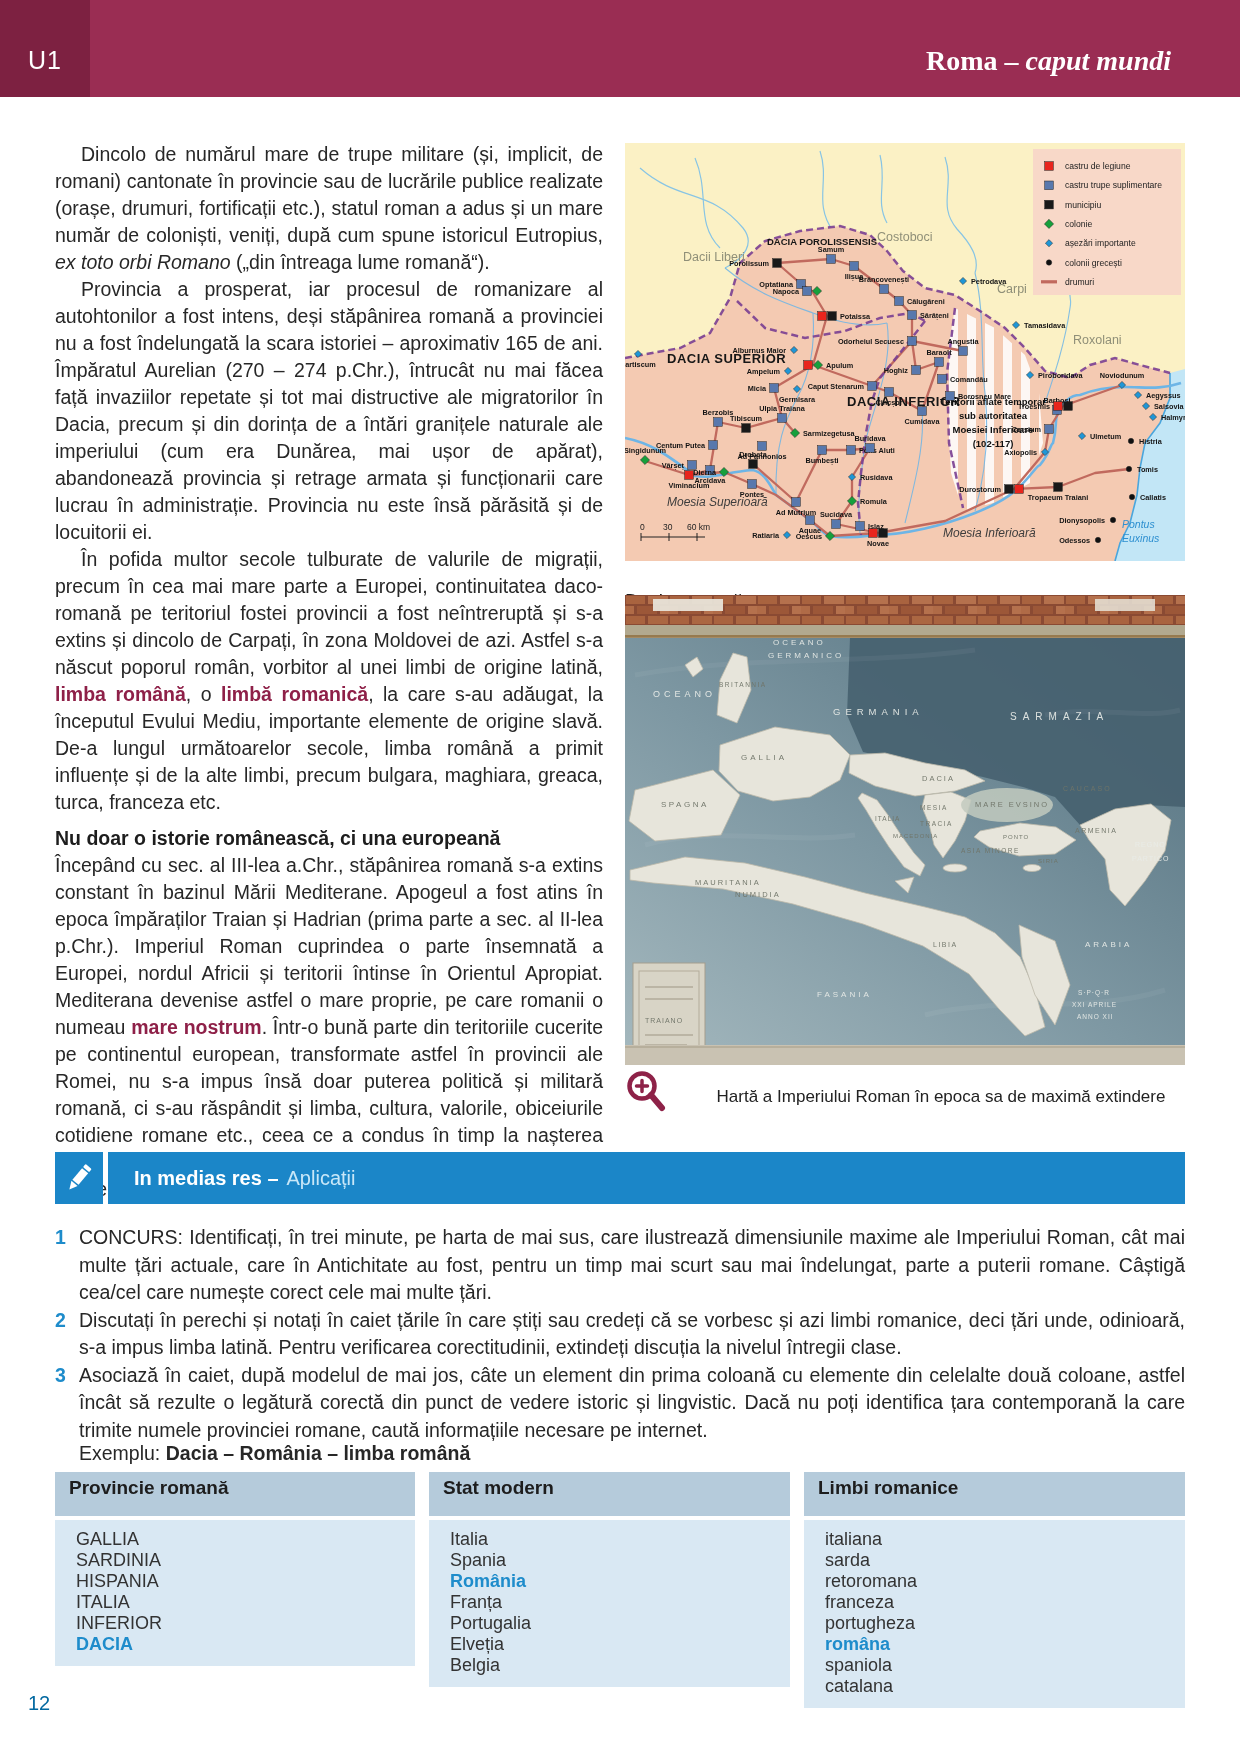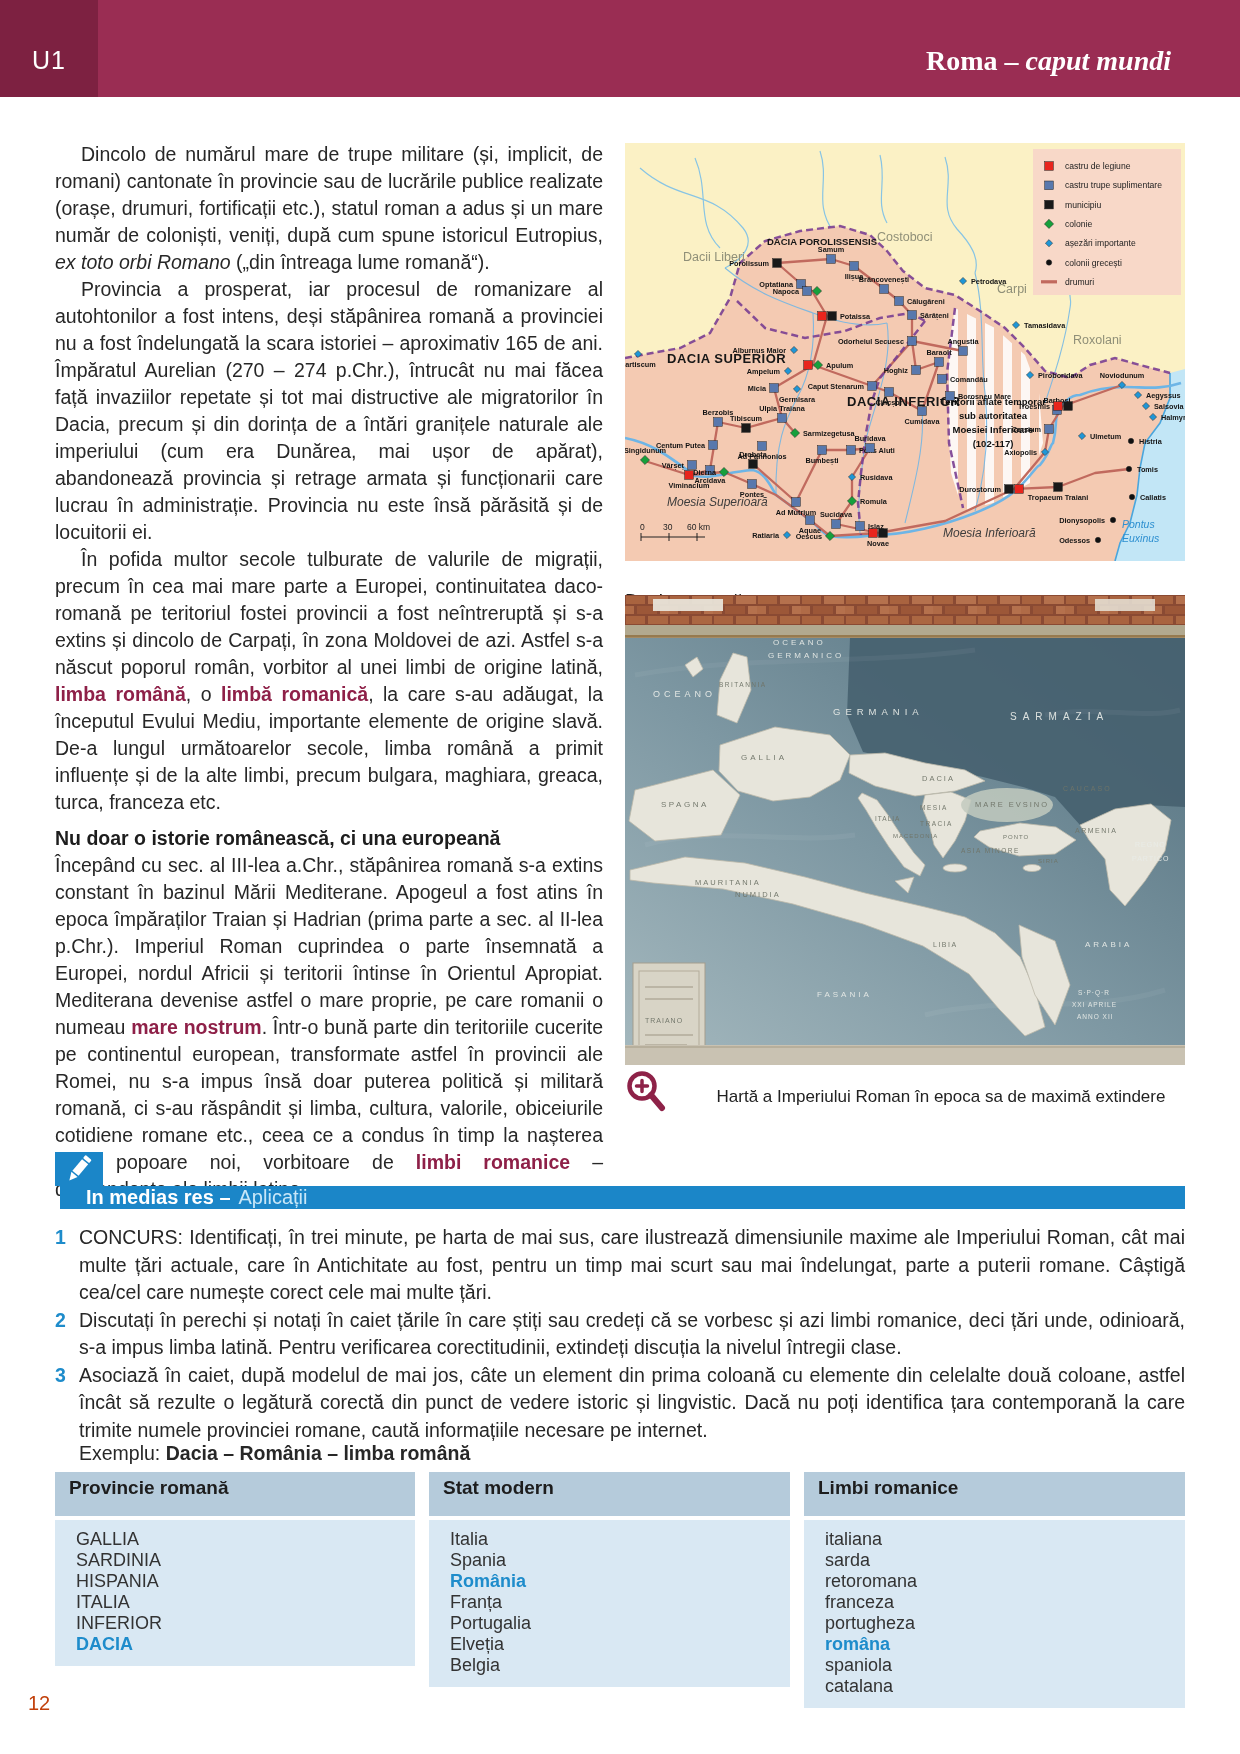--- a/index.html
+++ b/index.html
@@ -1,20 +1,20 @@
 <!DOCTYPE html>
 <html lang="ro"><head>
 <meta charset="utf-8">
 <style>
   html,body{margin:0;padding:0;background:#fff;}
   .page{position:relative;width:1240px;height:1754px;background:#fff;overflow:hidden;
         font-family:"Liberation Sans",sans-serif;color:#272727;}
   
   .band{position:absolute;left:0;top:0;width:1240px;height:97px;background:#9a2d53;}
-  .unitbox{position:absolute;left:0;top:0;width:98px;height:97px;background:#7d2141;
+  .unitbox{position:absolute;left:0;top:0;width:90px;height:97px;background:#7d2141;
            display:flex;align-items:flex-end;justify-content:center;}
   .unitbox span{color:#fff;font-size:25px;margin-bottom:22px;letter-spacing:1px;}
   .btitle{position:absolute;right:69px;bottom:20px;color:#fff;font-family:"Liberation Serif",serif;
           font-weight:bold;font-size:28px;}
   .btitle em{font-style:italic;}
   
   .article{position:absolute;left:55px;top:141px;width:548px;font-size:19.5px;line-height:27px;
            text-align:justify;}
   .article p{margin:0;}
   .article p.ind{text-indent:26px;}
@@ -22,39 +22,39 @@
   .r-i{font-style:italic;}
   .r-b{font-weight:bold;}
   .r-r{font-weight:bold;color:#8e2048;}
   
   .mapwrap{position:absolute;left:625px;top:143px;width:644px;height:418px;}
   .map-caption{position:absolute;left:625px;top:564px;width:560px;text-align:left;font-size:19px;color:#1f1f1f;margin-top:26px;}
   .photowrap{position:absolute;left:625px;top:595px;width:560px;height:470px;}
   .zoomrow{position:absolute;left:625px;top:1070px;width:560px;display:flex;align-items:center;}
   .photo-caption{flex:1;text-align:center;font-size:17px;color:#222;padding-top:8px;padding-left:30px;}
   
-  .banner{position:absolute;left:55px;top:1152px;width:1130px;height:52px;display:flex;flex-direction:column;}
+  .banner{position:absolute;left:55px;top:1152px;width:1130px;height:52px;display:flex;}
   .pencilbox{width:48px;height:52px;background:#1b86c8;display:flex;align-items:center;justify-content:center;}
   .bannerbar{flex:1;margin-left:5px;background:#1b86c8;display:flex;align-items:center;padding-left:26px;}
   .bannerbar .t1{color:#fff;font-weight:bold;font-size:20px;}
   .bannerbar .t2{color:#c8e7f8;font-size:20px;margin-left:8px;}
   
   .exs{position:absolute;left:55px;top:1224px;width:1130px;list-style:none;margin:0;padding:0;
        font-size:19.5px;line-height:27.5px;text-align:justify;}
   .exs li{position:relative;padding-left:24px;margin:0;}
   .exs .num{position:absolute;left:0;top:0;color:#1e8ccb;font-weight:bold;}
   .example{position:absolute;left:79px;top:1440px;width:1100px;font-size:19.5px;line-height:27px;}
   
   .tbl{position:absolute;left:55px;top:1472px;width:1130px;display:grid;
        grid-template-columns:360px 361px 381px;column-gap:14px;}
   .tbl .hd{background:#b5cbdb;height:44px;line-height:32px;padding-left:14px;font-weight:bold;
            font-size:19px;color:#1d1d1d;margin-bottom:4px;}
   .tbl ul{margin:0;background:#d9e8f3;list-style:none;padding:9px 0 11px 21px;font-size:18px;line-height:21px;color:#333;}
   .tbl li.hl{color:#1e8ccb;font-weight:bold;}
-  .pagenum{position:absolute;left:28px;top:1692px;font-size:20px;color:#c2410c;}
+  .pagenum{position:absolute;left:28px;top:1692px;font-size:20px;color:#0369a1;}
   
   text{font-family:"Liberation Sans",sans-serif;}
   .city-label{font-size:7.3px;font-weight:bold;fill:#141414;}
   .lg-label{font-size:8.6px;fill:#222;}
   .rg-people{font-size:12.5px;fill:#8f8f78;}
   .rg-dacia{font-size:13px;font-weight:bold;fill:#161616;letter-spacing:.5px;}
   .rg-por{font-size:9.5px;font-weight:bold;fill:#161616;}
   .rg-moesia{font-size:12px;font-style:italic;fill:#3c3c3c;}
   .rg-sea{font-size:10.5px;font-style:italic;fill:#2d8fd0;}
   .map-note{font-size:9.5px;font-weight:bold;fill:#101010;text-anchor:middle;}

